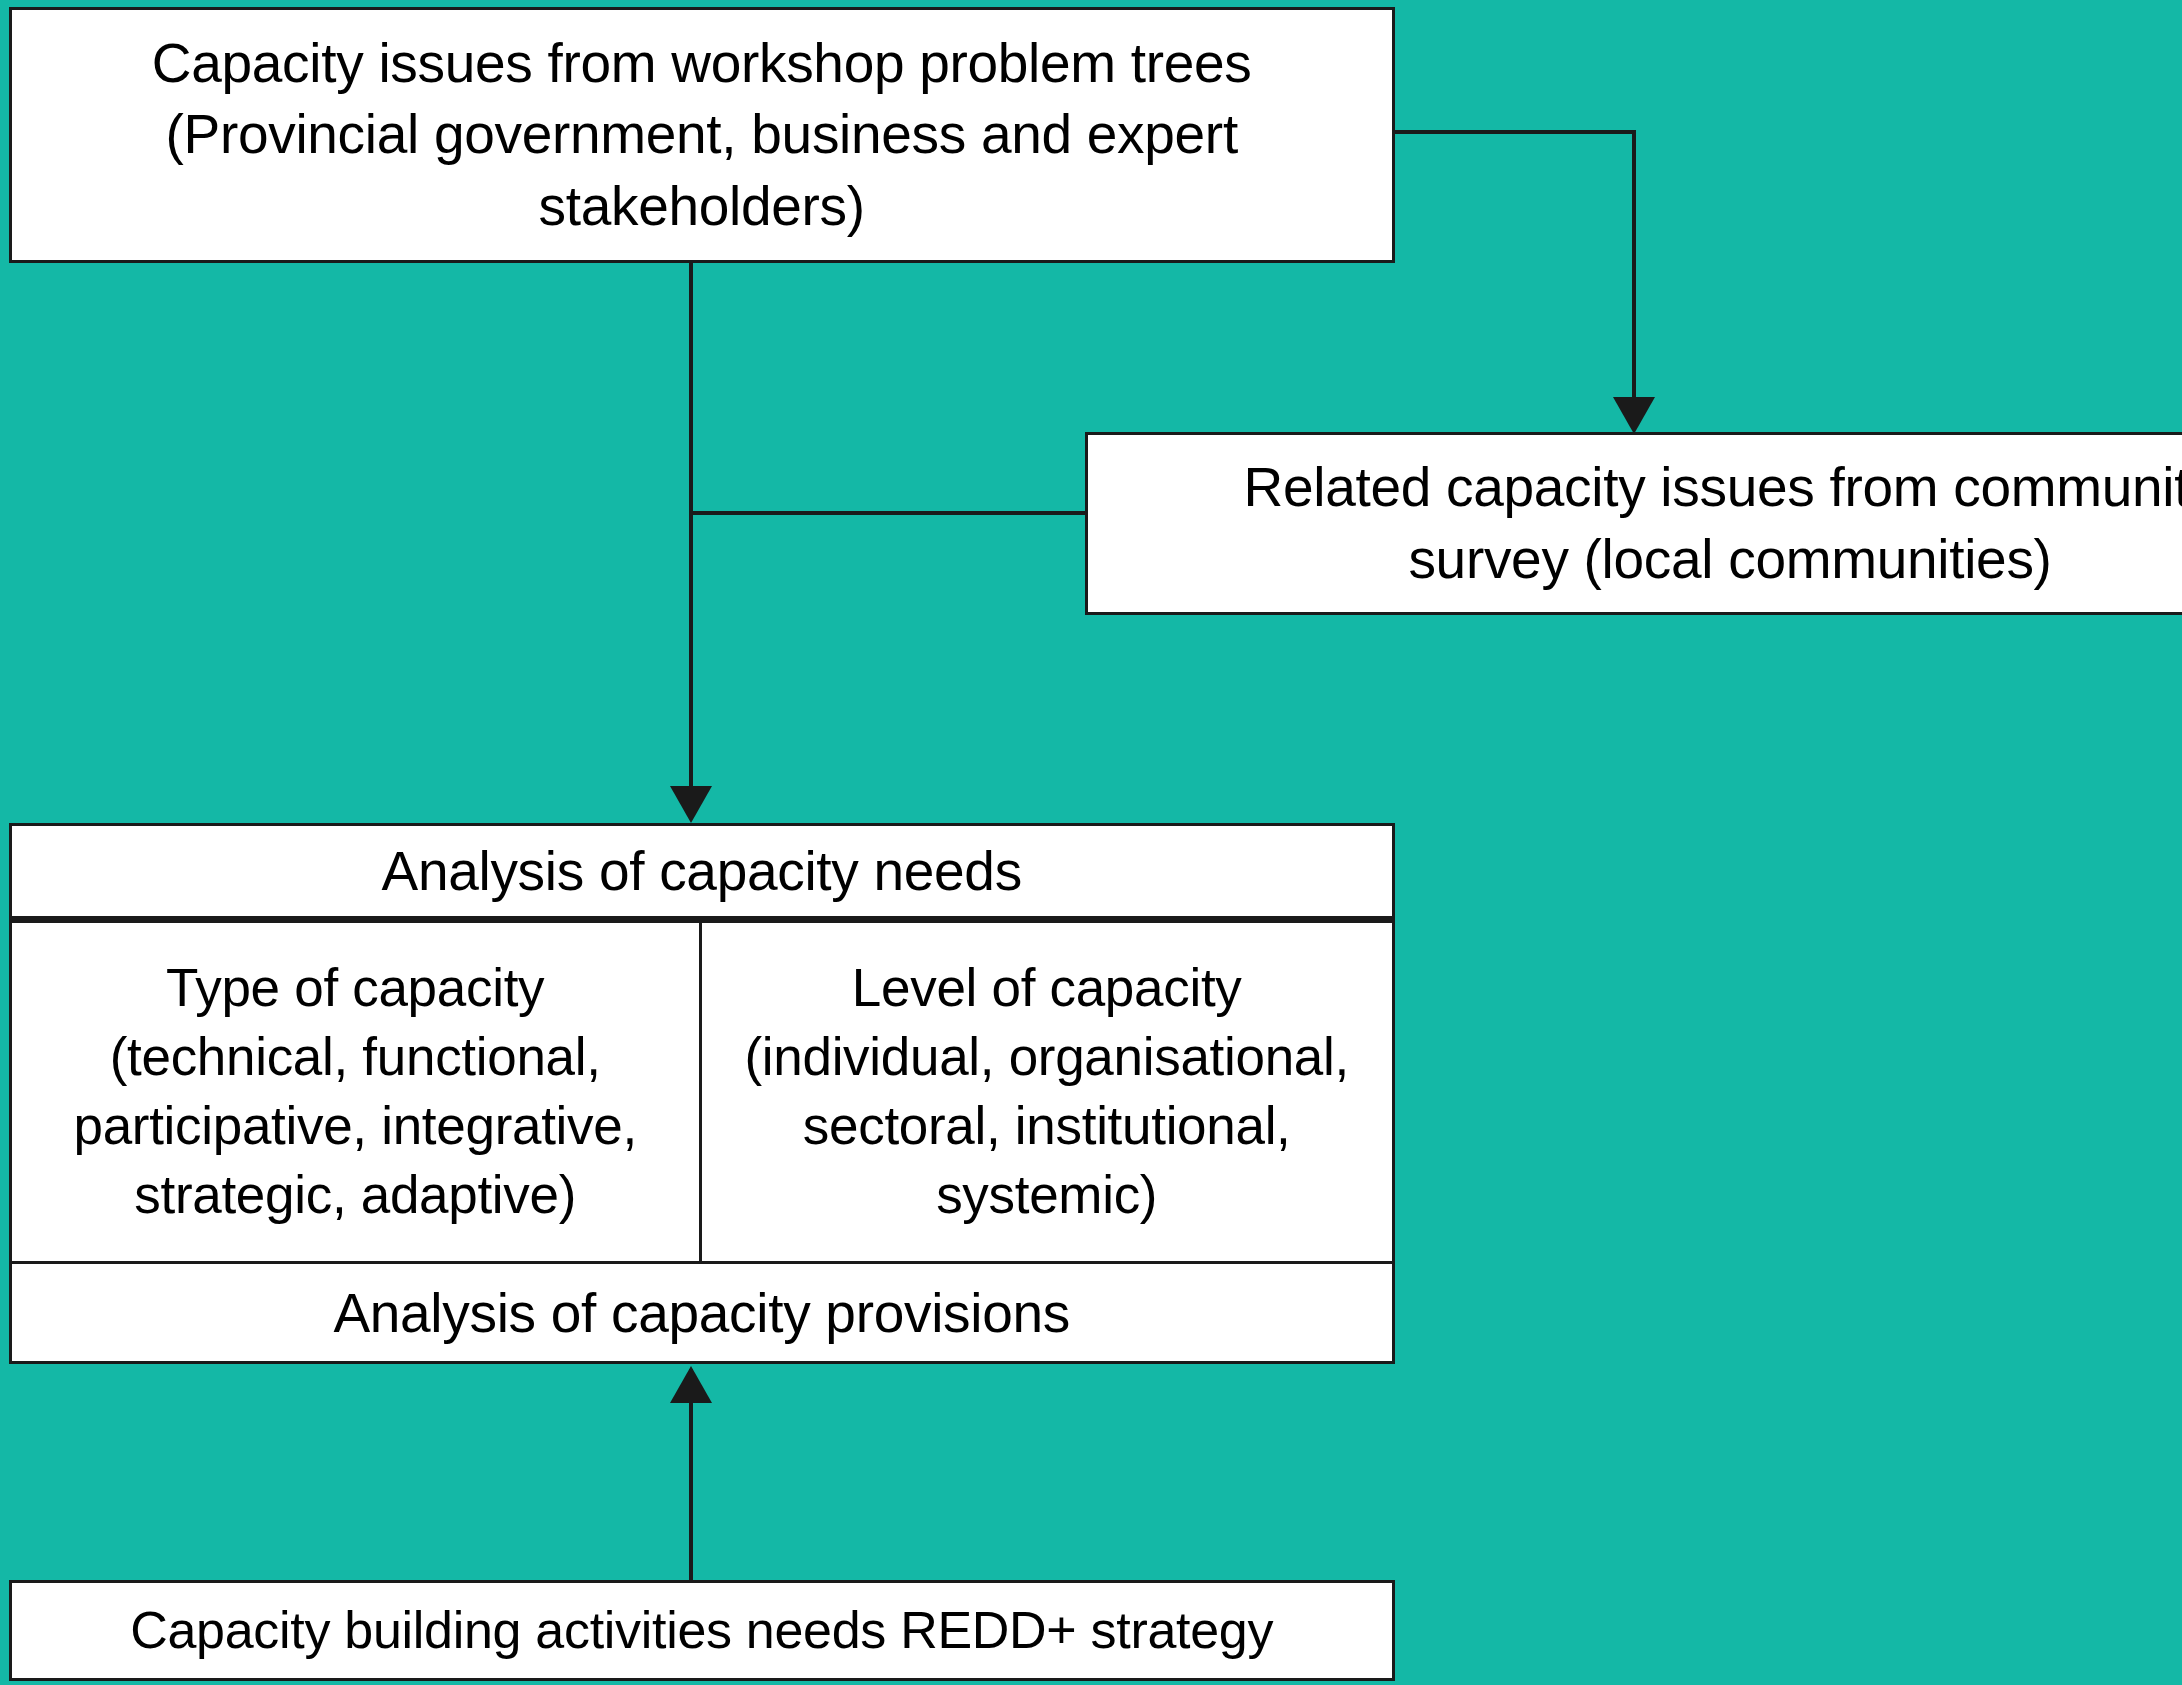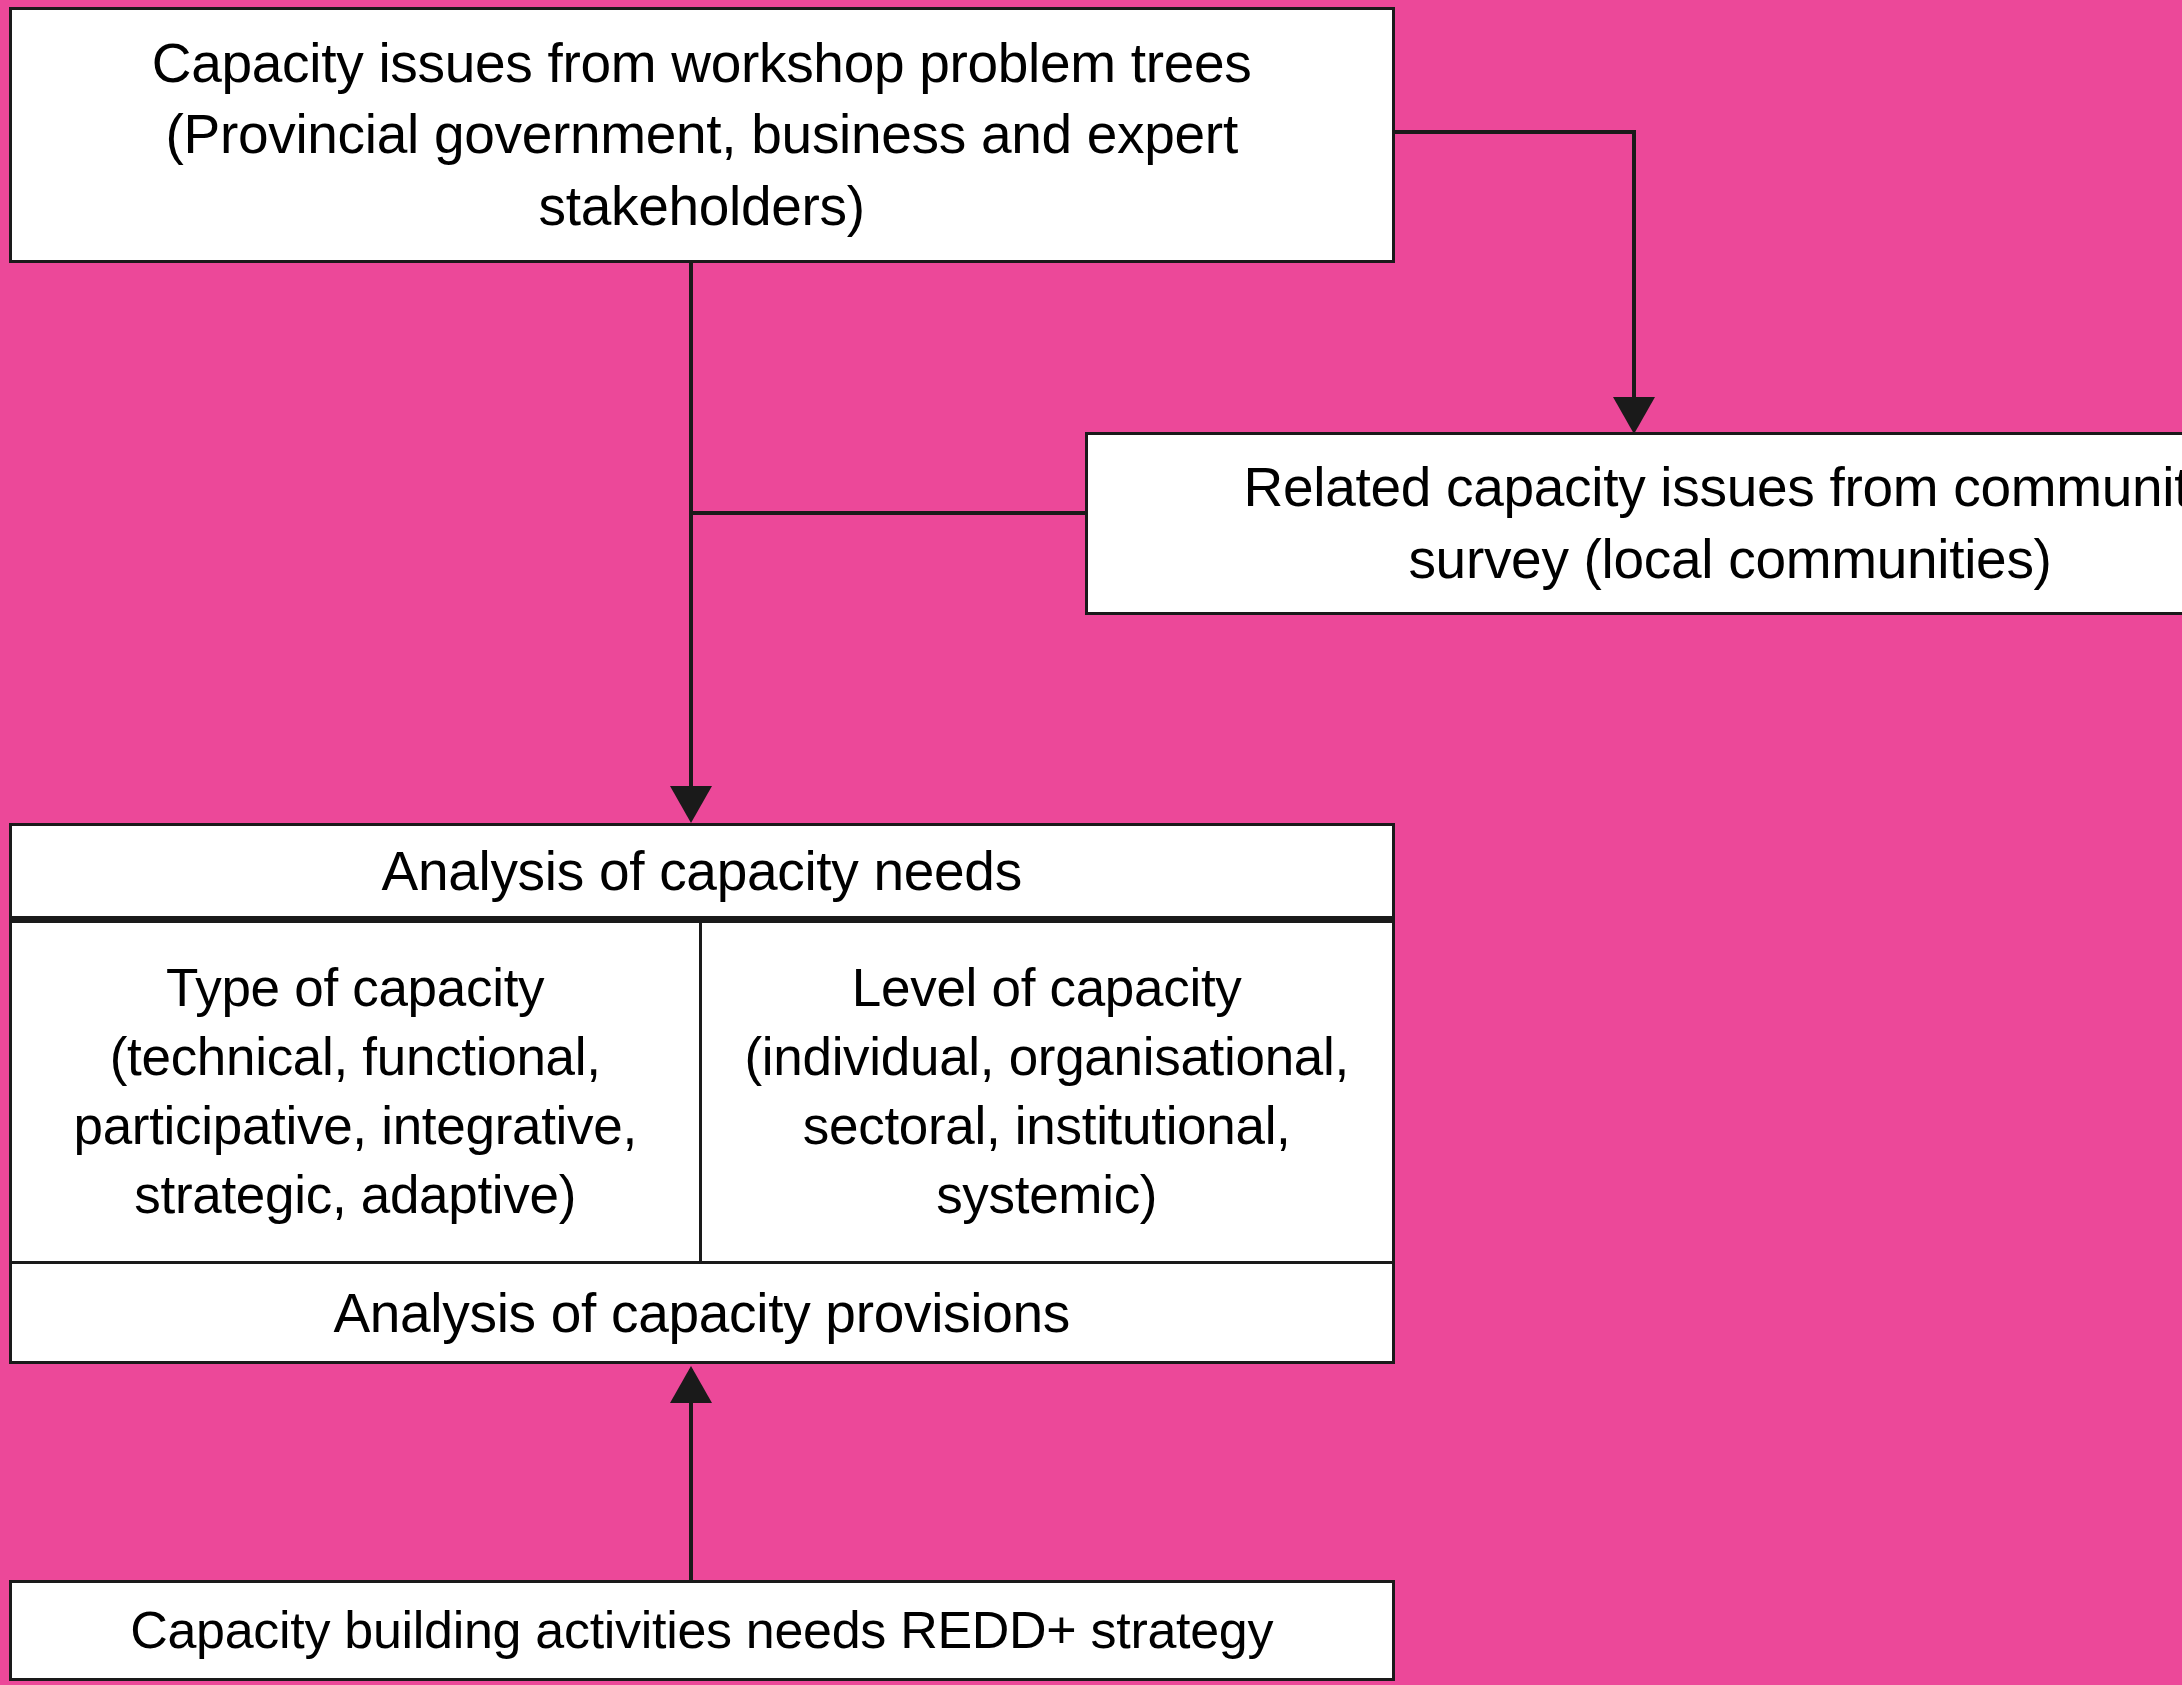--- a/index.html
+++ b/index.html
@@ -8,21 +8,21 @@
     background: #ffffff;
   }
   body {
     font-family: "Liberation Sans", "DejaVu Sans", sans-serif;
     color: #000000;
   }
   #canvas {
     position: relative;
     width: 2182px;
     height: 1685px;
-    background: #ec4899;
+    background: #14b8a6;
     overflow: hidden;
   }
   .node {
     position: absolute;
     box-sizing: border-box;
     border: 3.5px solid #1a1a1a;
     background: #ffffff;
     display: flex;
     align-items: center;
     justify-content: center;

